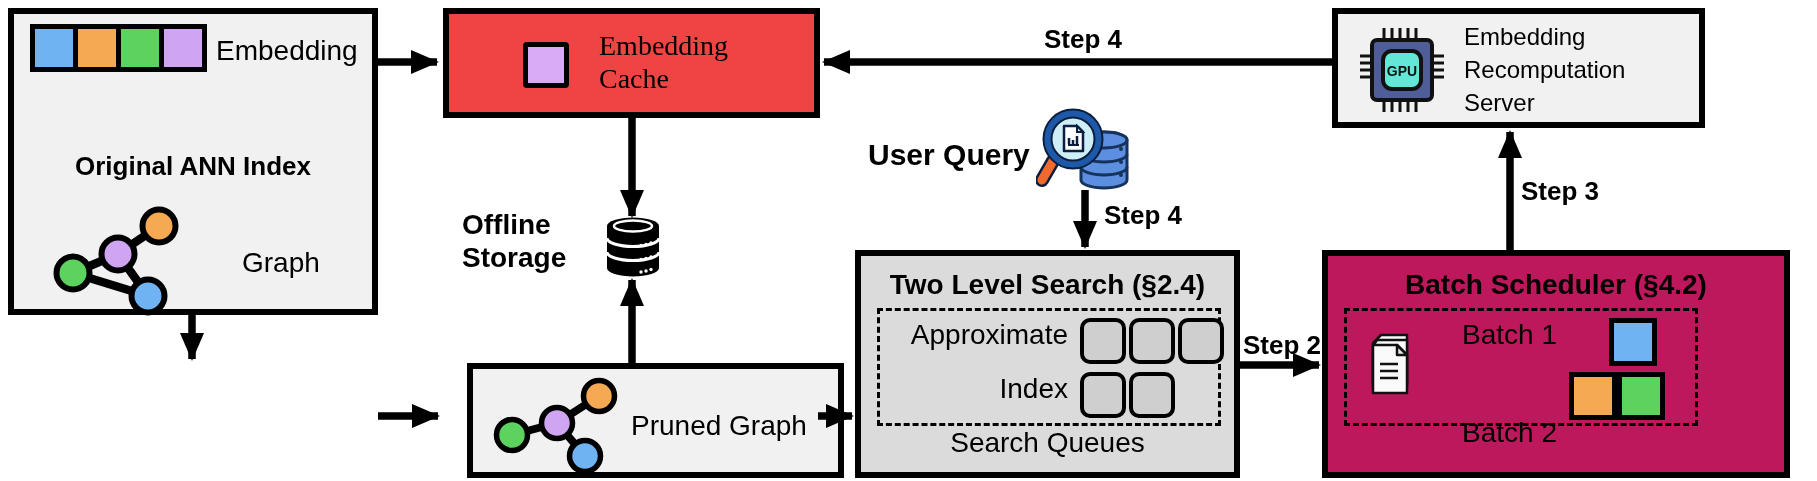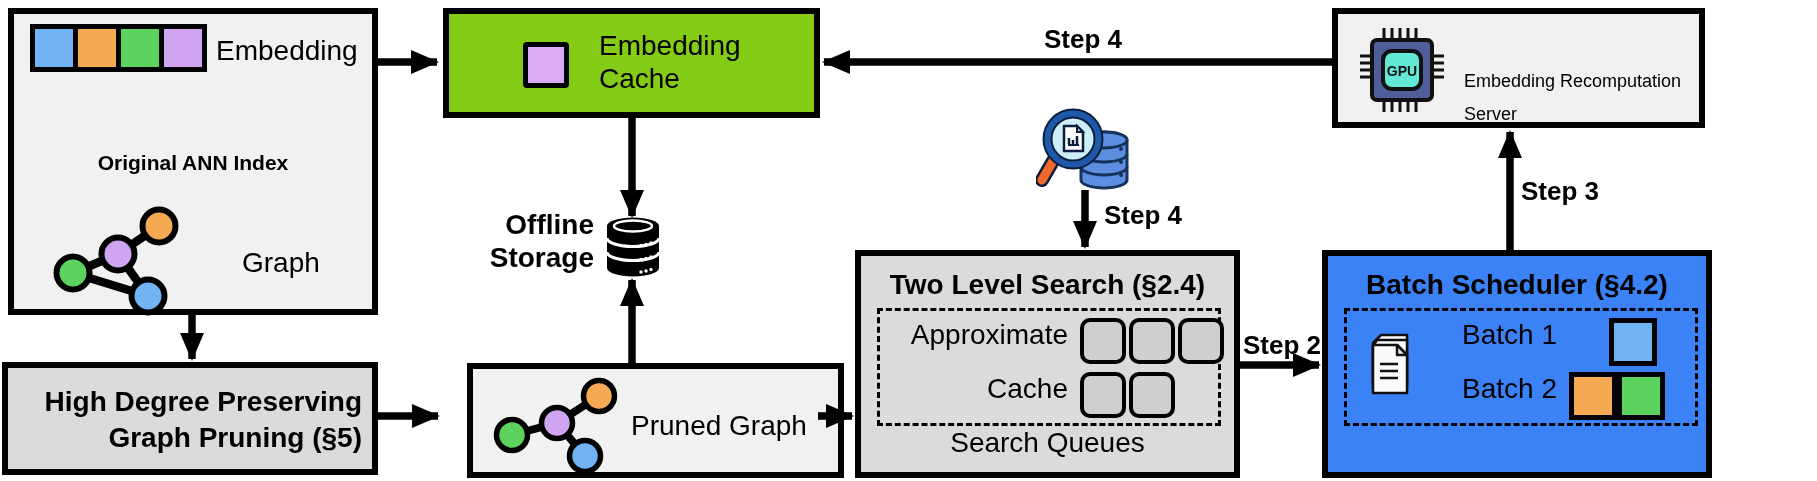--- a/index.html
+++ b/index.html
@@ -4,23 +4,23 @@
 <style>
   html,body{margin:0;padding:0;background:#fff;}
   #canvas{
     position:relative;width:1817px;height:481px;background:#ffffff;
     font-family:"Liberation Sans",sans-serif;color:#000;overflow:hidden;
   }
   .abs{position:absolute;}
   .box{position:absolute;border:6px solid #000;box-sizing:border-box;}
   .dashed{position:absolute;border:3px dashed #000;box-sizing:border-box;}
   .t28{font-size:28px;line-height:33px;}
-  .t27{font-size:18px;line-height:33px;margin-top:45px;}
+  .t27{font-size:24px;line-height:33px;}
   .bold{font-weight:bold;}
-  .center{text-align:right;}
+  .center{text-align:left;}
   .title-row{position:absolute;left:0;top:12px;width:100%;text-align:center;}
   .caption-row{position:absolute;left:0;top:170px;width:100%;text-align:center;}
   .qrow{position:absolute;display:flex;align-items:flex-start;}
   .qrow .lbl{text-align:right;}
   .sqs{display:flex;gap:3px;}
   .qsq{width:38px;height:38px;border:4.5px solid #000;border-radius:10px;box-sizing:content-box;}
   .csq{width:38px;height:38px;border:5px solid #000;box-sizing:content-box;}
   .chips{position:absolute;display:flex;gap:5px;background:#000;padding:5px;}
   .chips .csq{width:38px;height:38px;border:none;}
   .steplabel{position:absolute;font-size:26px;font-weight:bold;white-space:nowrap;}
@@ -32,39 +32,39 @@
 <div id="canvas">
 
   <div class="box" style="left: 8px; top: 8px; width: 370px; height: 307px; background: rgb(241, 241, 241);">
     <div class="chips" style="left:16px;top:10px;">
         <div class="csq" style="background: rgb(111, 179, 242);"></div>
         <div class="csq" style="background: rgb(245, 169, 83);"></div>
         <div class="csq" style="background: rgb(93, 211, 95);"></div>
         <div class="csq" style="background: rgb(207, 165, 242);"></div>
       </div>
     <div class="abs t28" style="left:202px;top:20px;">Embedding</div>
-    <div class="abs bold" style="left:0;top:137px;width:100%;text-align:center;font-size:21px;">Original ANN Index</div>
+    <div class="abs bold" style="left:0;top:137px;width:100%;text-align:center;font-size:26px;">Original ANN Index</div>
     <svg class="abs" style="left:32px;top:190px;" width="170" height="115" viewBox="0 0 170 115">
       <g stroke="#000" stroke-width="8.5">
         <line x1="72" y1="50" x2="113" y2="22"></line>
         <line x1="72" y1="50" x2="27" y2="69"></line>
         <line x1="72" y1="50" x2="102" y2="92"></line>
         <line x1="27" y1="69" x2="102" y2="92"></line>
       </g>
       <g stroke="#000" stroke-width="6">
         <circle cx="113" cy="22" r="16.5" fill="#F5A953"></circle>
         <circle cx="27" cy="69" r="16.5" fill="#5DD35F"></circle>
         <circle cx="102" cy="92" r="16.5" fill="#6FB3F2"></circle>
         <circle cx="72" cy="50" r="16.5" fill="#CFA5F2"></circle>
       </g>
     </svg>
     <div class="abs t28" style="left:228px;top:232px;">Graph</div>
   </div>
 
-  <div class="box" style="left: 443px; top: 8px; width: 377px; height: 110px; background: #84cc16;">
+  <div class="box" style="left: 443px; top: 8px; width: 377px; height: 110px; background: #ef4444; font-family: Liberation Serif, serif;">
     <div class="abs" style="left: 74px; top: 28px; width: 36px; height: 36px; border: 5px solid rgb(0, 0, 0); border-radius: 4px; background: rgb(217, 170, 245);"></div>
     <div class="abs t28" style="left:150px;top:15px;width:185px;">Embedding Cache</div>
   </div>
 
   <div class="abs t28 bold center" style="left:462px;top:208px;width:132px;">Offline Storage</div>
   <svg class="abs" style="left:604px;top:217px;" width="58" height="60" viewBox="0 0 58 60">
     <path d="M3,9 V51 a26,8.5 0 0 0 52,0 V9" fill="#000"></path>
     <ellipse cx="29" cy="9" rx="26" ry="8.5" fill="#000"></ellipse>
     <ellipse cx="29" cy="9" rx="19" ry="5.5" fill="none" stroke="#fff" stroke-width="2.5"></ellipse>
     <path d="M3,21 a26,8.5 0 0 0 52,0" fill="none" stroke="#fff" stroke-width="3"></path>
@@ -75,20 +75,21 @@
         <circle cx="47" cy="26" r="1.7"></circle>
       <circle cx="37" cy="42.5" r="1.7"></circle>
         <circle cx="42" cy="41.5" r="1.7"></circle>
         <circle cx="47" cy="40" r="1.7"></circle>
       <circle cx="37" cy="55" r="1.7"></circle>
         <circle cx="42" cy="54" r="1.7"></circle>
         <circle cx="47" cy="52.5" r="1.7"></circle>
     </g>
   </svg>
 
+  <div class="abs bold" style="left:868px;top:138px;font-size:30px;">User Query</div>
   <svg class="abs" style="left:1036px;top:104px;" width="102" height="96" viewBox="0 0 102 96">
     <path d="M45,36 a23,8 0 0 1 46,0 V76 a23,8 0 0 1 -46,0 Z" stroke="#16335C" stroke-width="3" fill="#5C8FE0"></path>
     <path d="M45,50 a23,8 0 0 0 46,0" fill="none" stroke="#16335C" stroke-width="3"></path>
     <path d="M45,63 a23,8 0 0 0 46,0" fill="none" stroke="#16335C" stroke-width="3"></path>
     <ellipse cx="68" cy="36" rx="23" ry="8" stroke="#16335C" stroke-width="3" fill="#5C8FE0"></ellipse>
     <g fill="#16335C">
       <circle cx="85" cy="45" r="2"></circle>
         <circle cx="85" cy="58" r="2"></circle>
         <circle cx="85" cy="71" r="2"></circle>
     </g>
@@ -100,23 +101,20 @@
     <g>
       <path d="M28,22 h13 l6,6 v19 h-19 z" fill="#fff" stroke="#0B1E3D" stroke-width="2.5" stroke-linejoin="round"></path>
       <path d="M41,22 v6 h6 z" fill="#BFE2F2" stroke="#0B1E3D" stroke-width="2"></path>
       <line x1="32" y1="41" x2="43" y2="41" stroke="#0B1E3D" stroke-width="2"></line>
       <line x1="33" y1="40" x2="33" y2="34" stroke="#0B1E3D" stroke-width="2.5"></line>
       <line x1="37" y1="40" x2="37" y2="36" stroke="#0B1E3D" stroke-width="2.5"></line>
       <line x1="41" y1="40" x2="41" y2="32" stroke="#0B1E3D" stroke-width="2.5"></line>
     </g>
   </svg>
 
-  <div class="box" style="left: 2px; top: 362px; width: 376px; height: 113px; background: rgb(219, 219, 219);">
-    <div class="abs t28 bold center" style="left:10px;top:16px;width:344px;line-height:36px;">High Degree Preserving Graph Pruning (§5)</div>
-  </div>
 
   <div class="box" style="left: 467px; top: 363px; width: 377px; height: 115px; background: rgb(241, 241, 241);">
     <svg class="abs" style="left:17px;top:7px;" width="150" height="100" viewBox="0 0 150 100">
       <g stroke="#000" stroke-width="8">
         <line x1="67" y1="47" x2="109" y2="20"></line>
         <line x1="67" y1="47" x2="22" y2="59"></line>
         <line x1="67" y1="47" x2="95" y2="80"></line>
       </g>
       <g stroke="#000" stroke-width="5.5">
         <circle cx="109" cy="20" r="15.5" fill="#F5A953"></circle>
@@ -133,31 +131,31 @@
     <div class="dashed" style="left:16px;top:52px;width:344px;height:118px;">
       <div class="qrow" style="left:8px;top:7px;">
         <div class="lbl t28" style="width:180px;">Approximate</div>
         <div class="sqs" style="margin-left:12px;">
             <div class="qsq" style="background: rgb(207, 207, 207);"></div>
             <div class="qsq" style="background: rgb(207, 207, 207);"></div>
             <div class="qsq" style="background: rgb(207, 207, 207);"></div>
           </div>
       </div>
       <div class="qrow" style="left:8px;top:61px;">
-        <div class="lbl t28" style="width:180px;">Cache</div>
+        <div class="lbl t28" style="width:180px;">Index</div>
         <div class="sqs" style="margin-left:12px;">
             <div class="qsq" style="background: rgb(207, 207, 207);"></div>
             <div class="qsq" style="background: rgb(207, 207, 207);"></div>
           </div>
       </div>
     </div>
     <div class="caption-row t28">Search Queues</div>
   </div>
 
-  <div class="box" style="left: 1322px; top: 250px; width: 390px; height: 228px; background: #3b82f6; padding-left: 12px;">
+  <div class="box" style="left: 1322px; top: 250px; width: 468px; height: 228px; background: #be185d; padding-left: 12px;">
     <div class="title-row t28 bold">Batch Scheduler (§4.2)</div>
     <div class="dashed" style="left:16px;top:52px;width:354px;height:118px;">
       <svg class="abs" style="left:22px;top:22px;" width="54" height="72" viewBox="0 0 54 72">
         <g fill="#FAFAFA" stroke="#111" stroke-width="2.5" stroke-linejoin="round">
           <path d="M12,2 h26 v48 h-34 v-40 z"></path>
           <path d="M8,7 h30 v48 h-34 v-42 z"></path>
           <path d="M4,12 h24 l10,10 v38 h-34 z"></path>
         </g>
         <path d="M28,12 v10 h10 z" fill="#E8E8E8" stroke="#111" stroke-width="2.5" stroke-linejoin="round"></path>
         <g stroke="#111" stroke-width="2.5">
@@ -166,21 +164,21 @@
           <line x1="11" y1="45" x2="29" y2="45"></line>
         </g>
       </svg>
       <div class="qrow" style="left:70px;top:7px;gap:40px;">
         <div class="lbl t28" style="width:140px;">Batch 1</div>
         <div class="sqs" style="margin-left:12px;">
             <div class="csq" style="background: rgb(111, 179, 242);"></div>
           </div>
       </div>
       <div class="qrow" style="left:70px;top:61px;">
-        <div class="lbl t28" style="width:140px;">Batch 2</div>
+        <div class="lbl t28" style="width:140px;margin-top:44px;">Batch 2</div>
         <div class="sqs" style="margin-left:12px;gap:0;">
             <div class="csq" style="background: rgb(245, 169, 83);"></div>
             <div class="csq" style="background: rgb(93, 211, 95);"></div>
           </div>
       </div>
     </div>
   </div>
 
   <div class="box" style="left: 1332px; top: 8px; width: 373px; height: 120px; background: rgb(241, 241, 241);">
     <svg class="abs" style="left:18px;top:10px;" width="92" height="92" viewBox="0 0 92 92">

